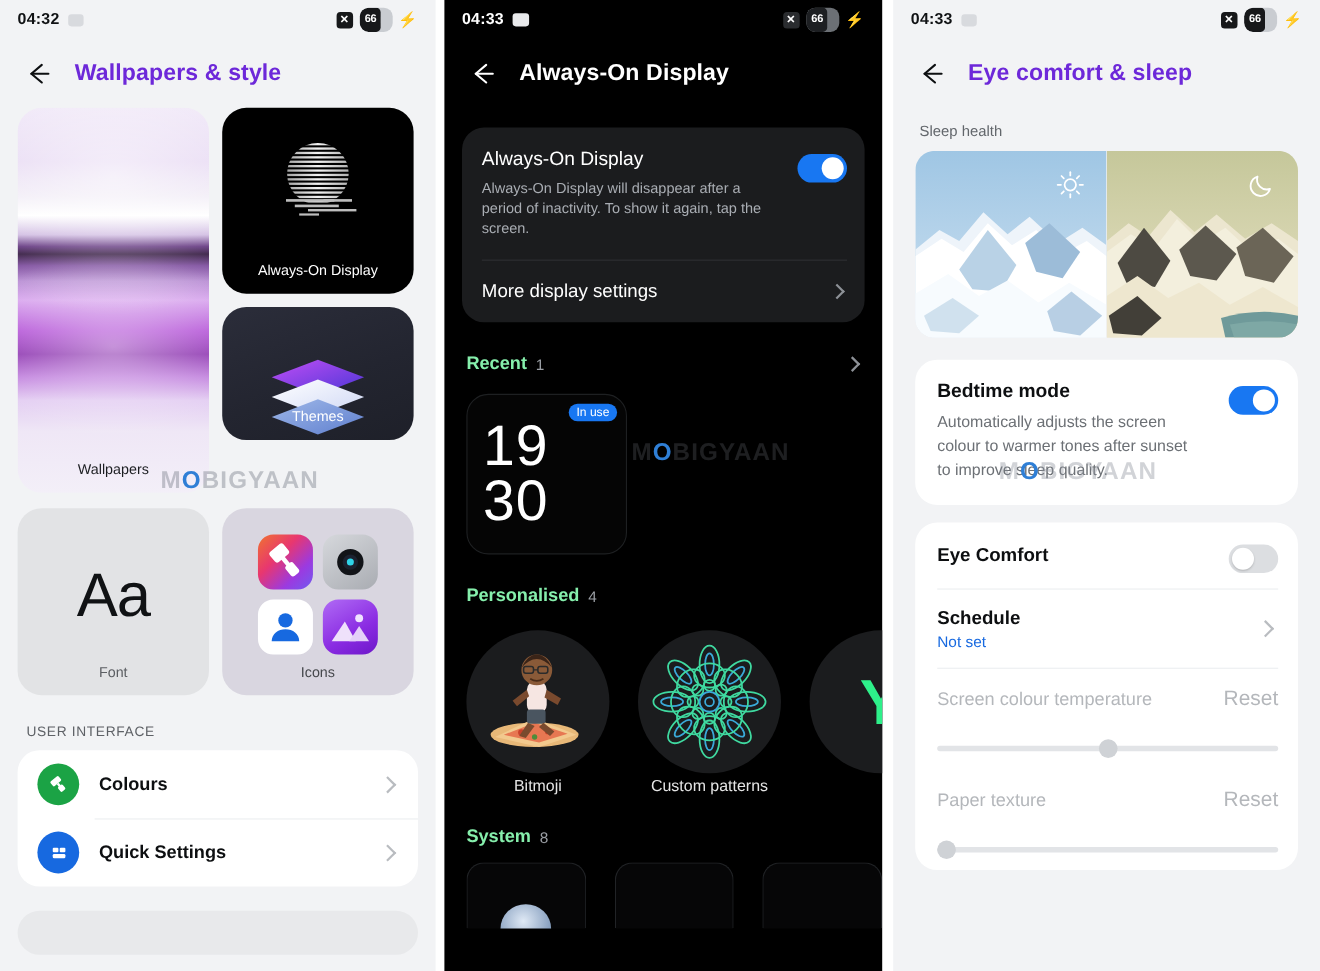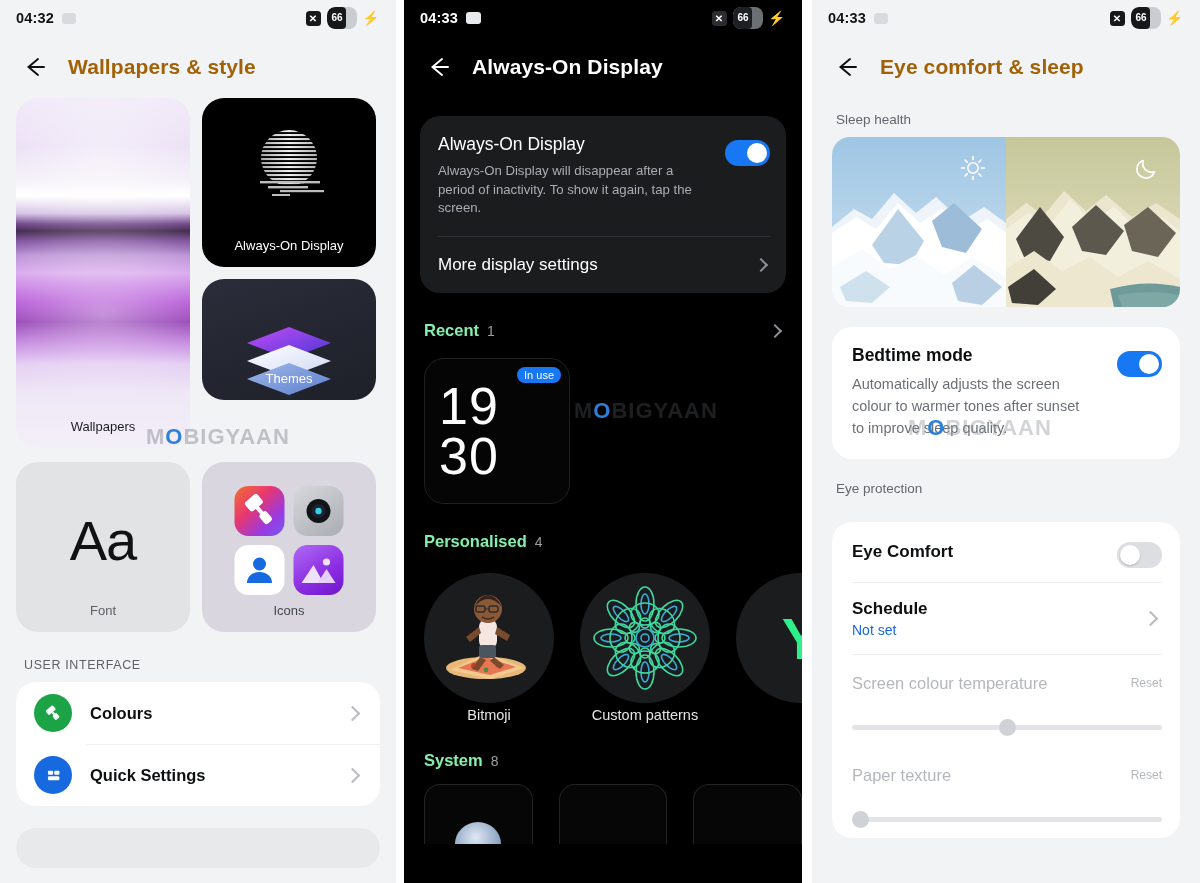--- a/index.html
+++ b/index.html
@@ -55,21 +55,21 @@
   .panel-mid .sb-time { color:#ffffff; }
   .panel-mid .ic-bolt { color:#ffffff; }
   .panel-mid .ic-x { background:#2a2c2f; }
   .panel-mid .ic-batt { background:#6c7075; }
   .panel-mid .ic-batt .fill { background:#1d1f22; }
 
   
   .appbar { display:flex; align-items:center; gap:20px; padding: 18px 20px 18px 22px; }
   .backarrow { width: 26px; height: 26px; flex: none; }
   .apptitle { font-size: 21px; font-weight: bold; letter-spacing: .1px; }
-  .panel-left .apptitle, .panel-right .apptitle { color:#a16207; }
+  .panel-left .apptitle, .panel-right .apptitle { color:#6d28d9; }
   .panel-mid .apptitle { color:#ffffff; }
 
   
   .grid-top { display:flex; gap: 12px; padding: 0 16px; }
   .tile { position: relative; border-radius: 22px; overflow: hidden; }
   .tile-wallpapers { width: 174px; height: 350px; }
   .wp-art { position:absolute; inset:0;
     background:
       linear-gradient(180deg,#efe6f7 0%, #e7d9f3 14%, #f1ecf6 23%, #ffffff 28%,
         #cdb7e0 33%, #5a2b78 36%, #2b1038 38%, #7b4a9c 41%, #b98fd4 45%,
@@ -191,21 +191,21 @@
   .wcard-top { display:flex; align-items:flex-start; gap:26px; }
   .wcard-title { font-size: 17.5px; color:#0d0f11; font-weight:bold; margin-bottom: 8px; }
   .wcard-sub { font-size: 14.5px; color:#6c7075; line-height: 1.5; }
 
   .wcard2 { margin: 16px 20px 0 20px; background:#fff; border-radius: 20px; padding: 0 18px 0 20px; }
   .wrow { display:flex; align-items:center; min-height: 60px; position:relative; }
   .wrow + .wrow:before { content:""; position:absolute; left:0; right:0; top:0; height:1px; background:#eceef0; }
   .wrow .wlabel { flex:1; font-size: 17px; font-weight:bold; color:#0d0f11; }
   .wrow .wsub { font-size: 14px; color:#1769e0; margin-top:3px; font-weight:normal; }
   .wrow-dis .wlabel { color:#b4b7bb; font-weight: normal; font-size: 16.5px;}
-  .wreset { font-size: 12px; color:#b4b7bb; }
+  .wreset { font-size: 19px; color:#b4b7bb; }
   .sliderbox { padding: 0 0 4px 0; position:relative; height: 34px; }
   .track { position:absolute; left:0; right:0; top: 13px; height: 5px; border-radius:3px; background:#e2e4e7; }
   .knobdot { position:absolute; top: 7px; width: 17px; height:17px; border-radius:50%; background:#cfd2d6; }
 
   
   .wm { position:absolute; font-weight:bold; letter-spacing: 1px; pointer-events:none;
     font-size: 22px; z-index: 50; white-space:nowrap; }
   .wm .o { color:#2f7fd6; }
   .wm-left  { left: 146px; top: 424px; color: rgba(120,125,135,.42); }
   .wm-mid   { left: 170px; top: 398px; color: rgba(150,155,165,.20); }
@@ -656,21 +656,20 @@
         <div style="flex:1">
           <div class="wcard-title">Bedtime mode</div>
           <div class="wcard-sub">Automatically adjusts the screen colour to warmer tones after sunset to improve sleep quality.</div>
         </div>
         <span class="toggle on">
             <span class="knob"></span>
           </span>
       </div>
     </div>
 
-    <div class="sec-head" style="padding-top:22px">Eye protection</div>
 
     <div class="wcard2">
       <div class="wrow">
         <span class="wlabel">Eye Comfort</span>
         <span class="toggle off">
             <span class="knob"></span>
           </span>
       </div>
 
       <div class="wrow" style="min-height:72px">

